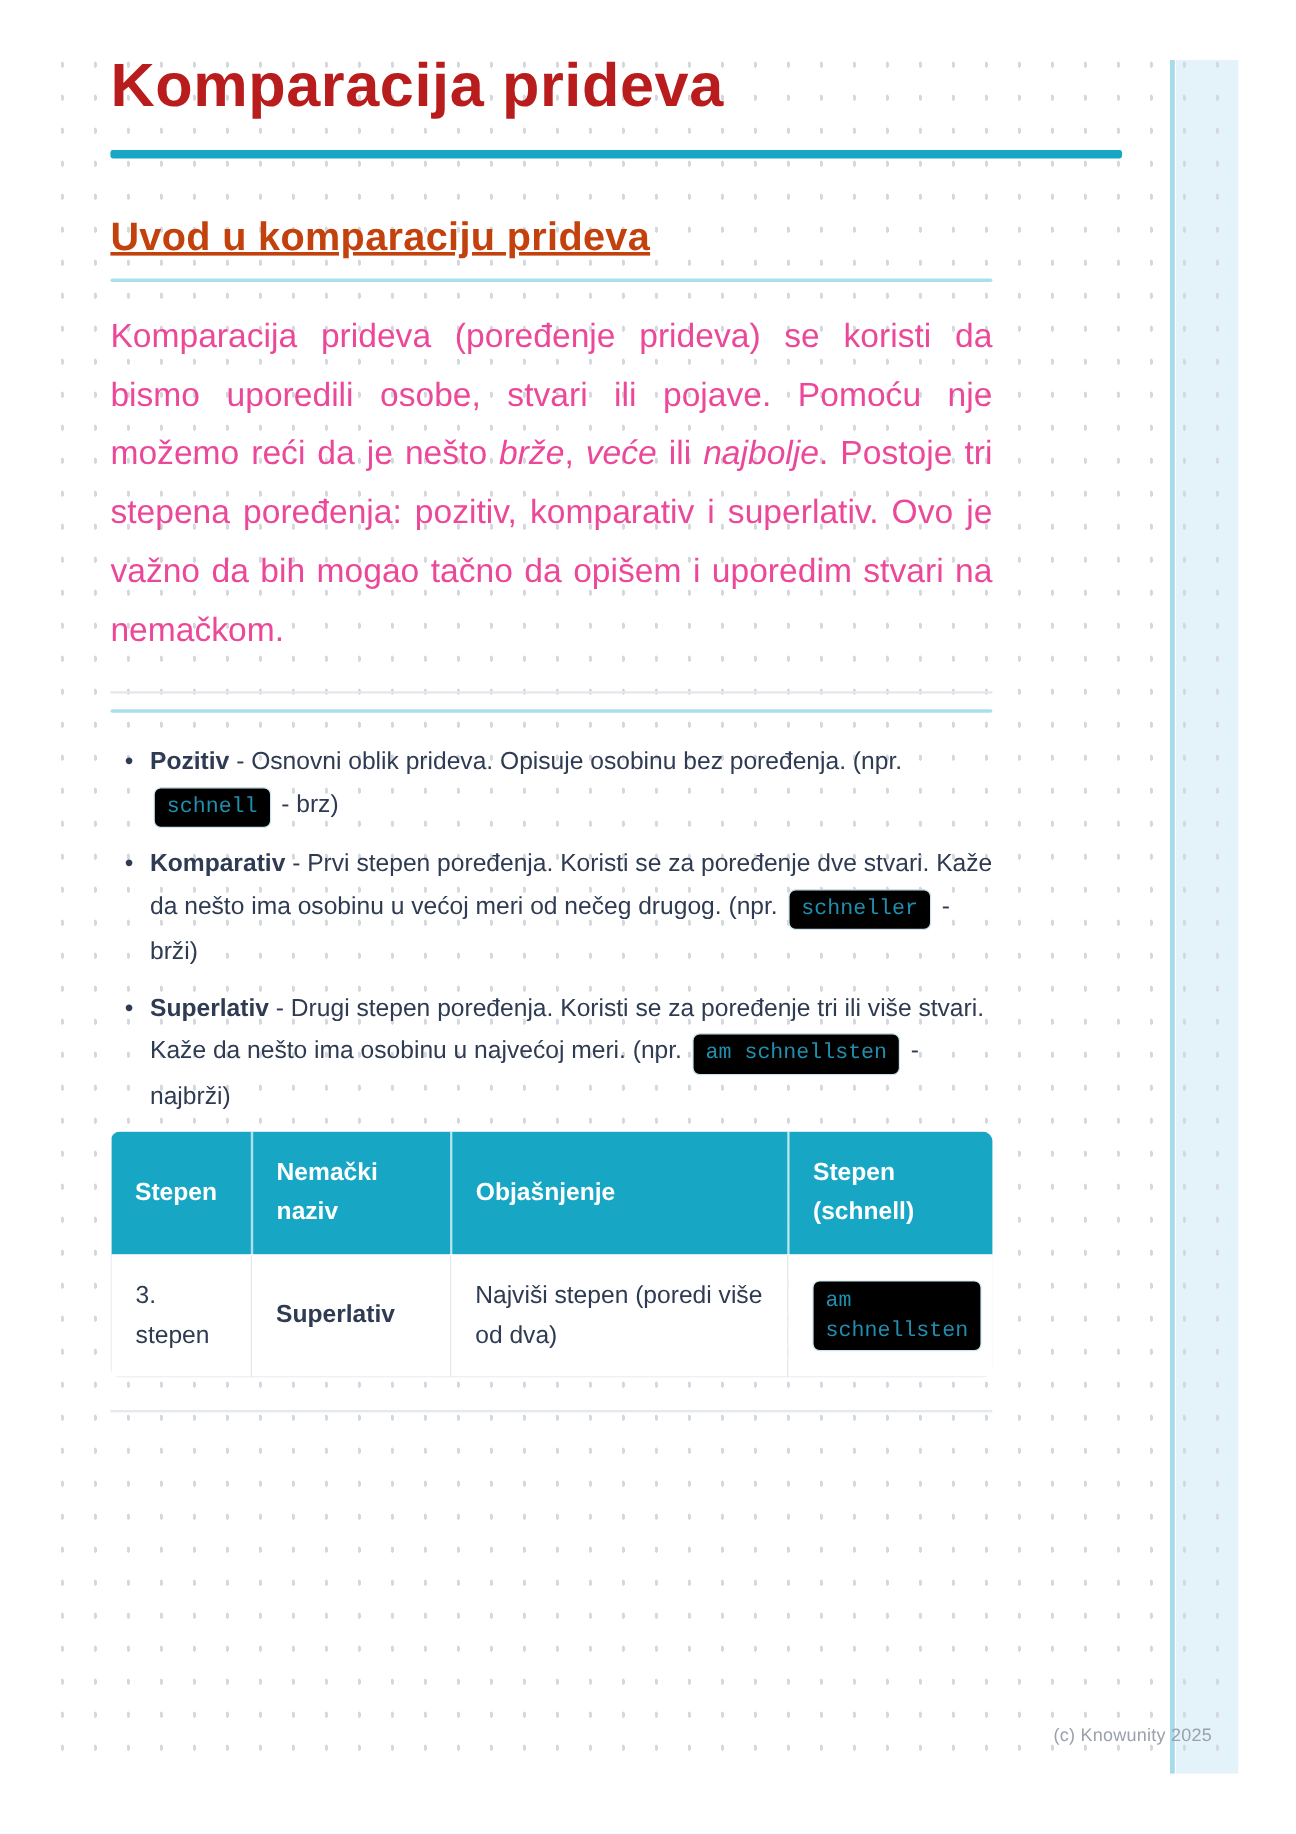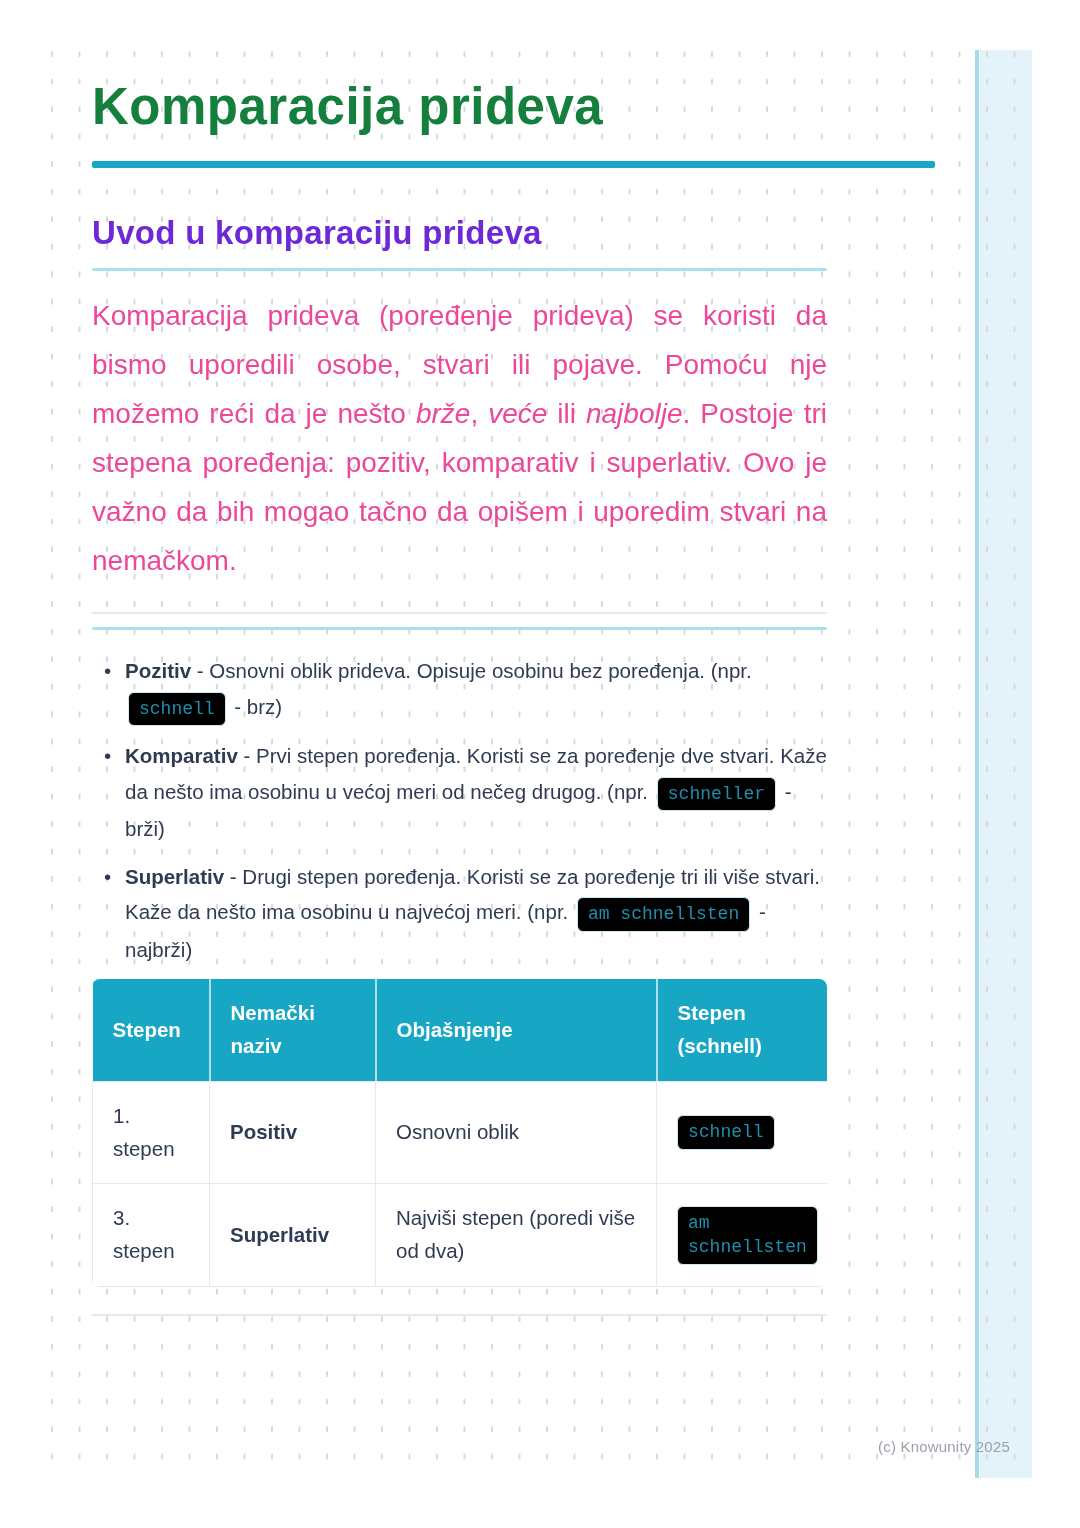--- a/index.html
+++ b/index.html
@@ -23,30 +23,31 @@
   .dot-grid {
     position:absolute; left:50px; top:50px; width:985px; height:1428px;
     background-image: radial-gradient(1.3px 2.8px at 2px 4px, #d5d8dd 96%, transparent 100%);
     background-size: 27.5px 27.5px;
     pointer-events:none;
   }
   .content {
     position:absolute; left:92px; top:0; width:735px;
   }
   h1.title {
-    padding-top:76px;
+    padding-top:40px;
     font-size:51px; line-height:1.2; font-weight:800; letter-spacing:0.5px;
-    color:#15803d;
+    color:#b91c1c;
   }
   .title-rule {
     margin-top:24px; width:843px; height:7px; background:#17a7c5; border-radius:2px;
   }
   h2.section-heading {
     font-size:33px; line-height:1.3; font-weight:700; letter-spacing:0.3px;
-    color:#6d28d9;
+    color:#c2410c;
+    text-decoration:underline;
   }
   .h2-rule { margin-top:13px; width:100%; height:3px; background:#a8e1ec; border-radius:2px; }
   .sec-intro h2 { margin-top:44px; }
   .sec-pojmovi h2 { margin-top:48px; }
   p.body-text {
     margin-top:20px; font-size:28px; line-height:1.75; text-align:justify;
     color:#ec4899;
   }
   em { font-style:italic; }
   hr.divider {
@@ -146,26 +147,20 @@
         <thead>
           <tr>
             <th>Stepen</th>
             <th>Nemački naziv</th>
             <th>Objašnjenje</th>
             <th>Stepen (schnell)</th>
           </tr>
         </thead>
         <tbody>
           <tr>
-            <td>1. stepen</td>
-            <td class="naziv">Positiv</td>
-            <td>Osnovni oblik</td>
-            <td><code class="chip">schnell</code></td>
-          </tr>
-          <tr>
             <td>3. stepen</td>
             <td class="naziv">Superlativ</td>
             <td>Najviši stepen (poredi više od dva)</td>
             <td><code class="chip">am schnellsten</code></td>
           </tr>
         </tbody>
       </table>
     </div>
 
     <hr class="divider">

